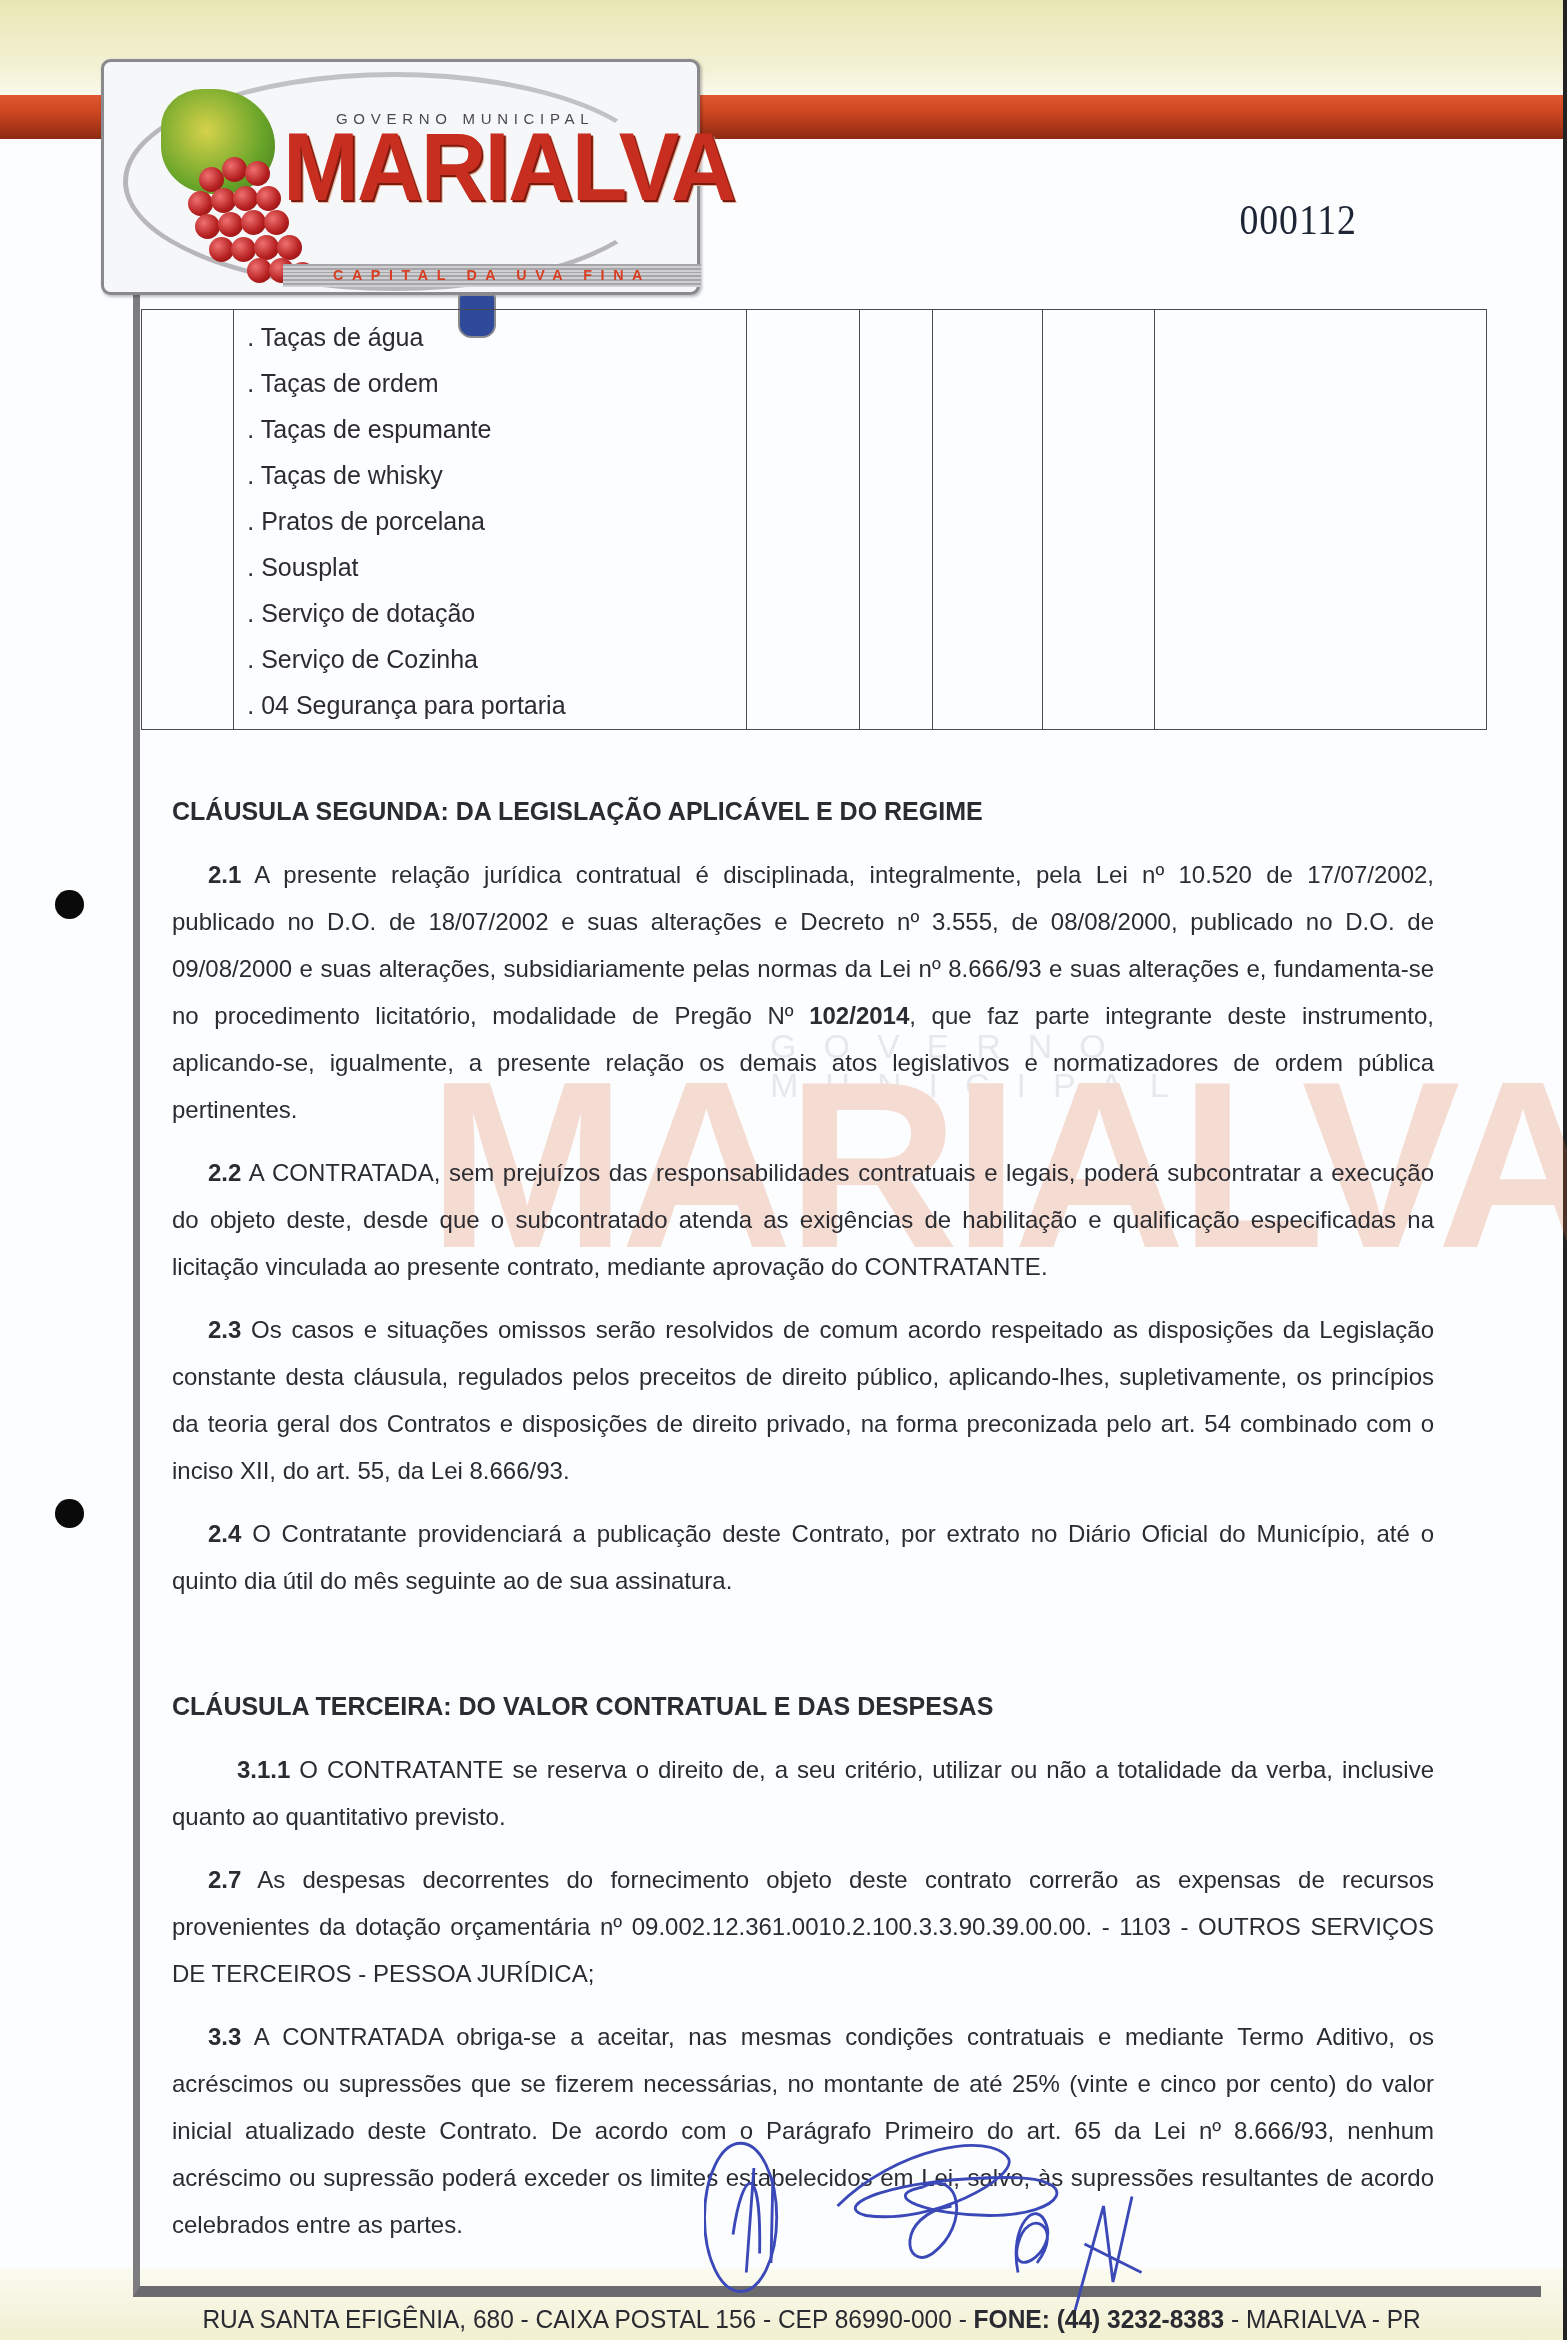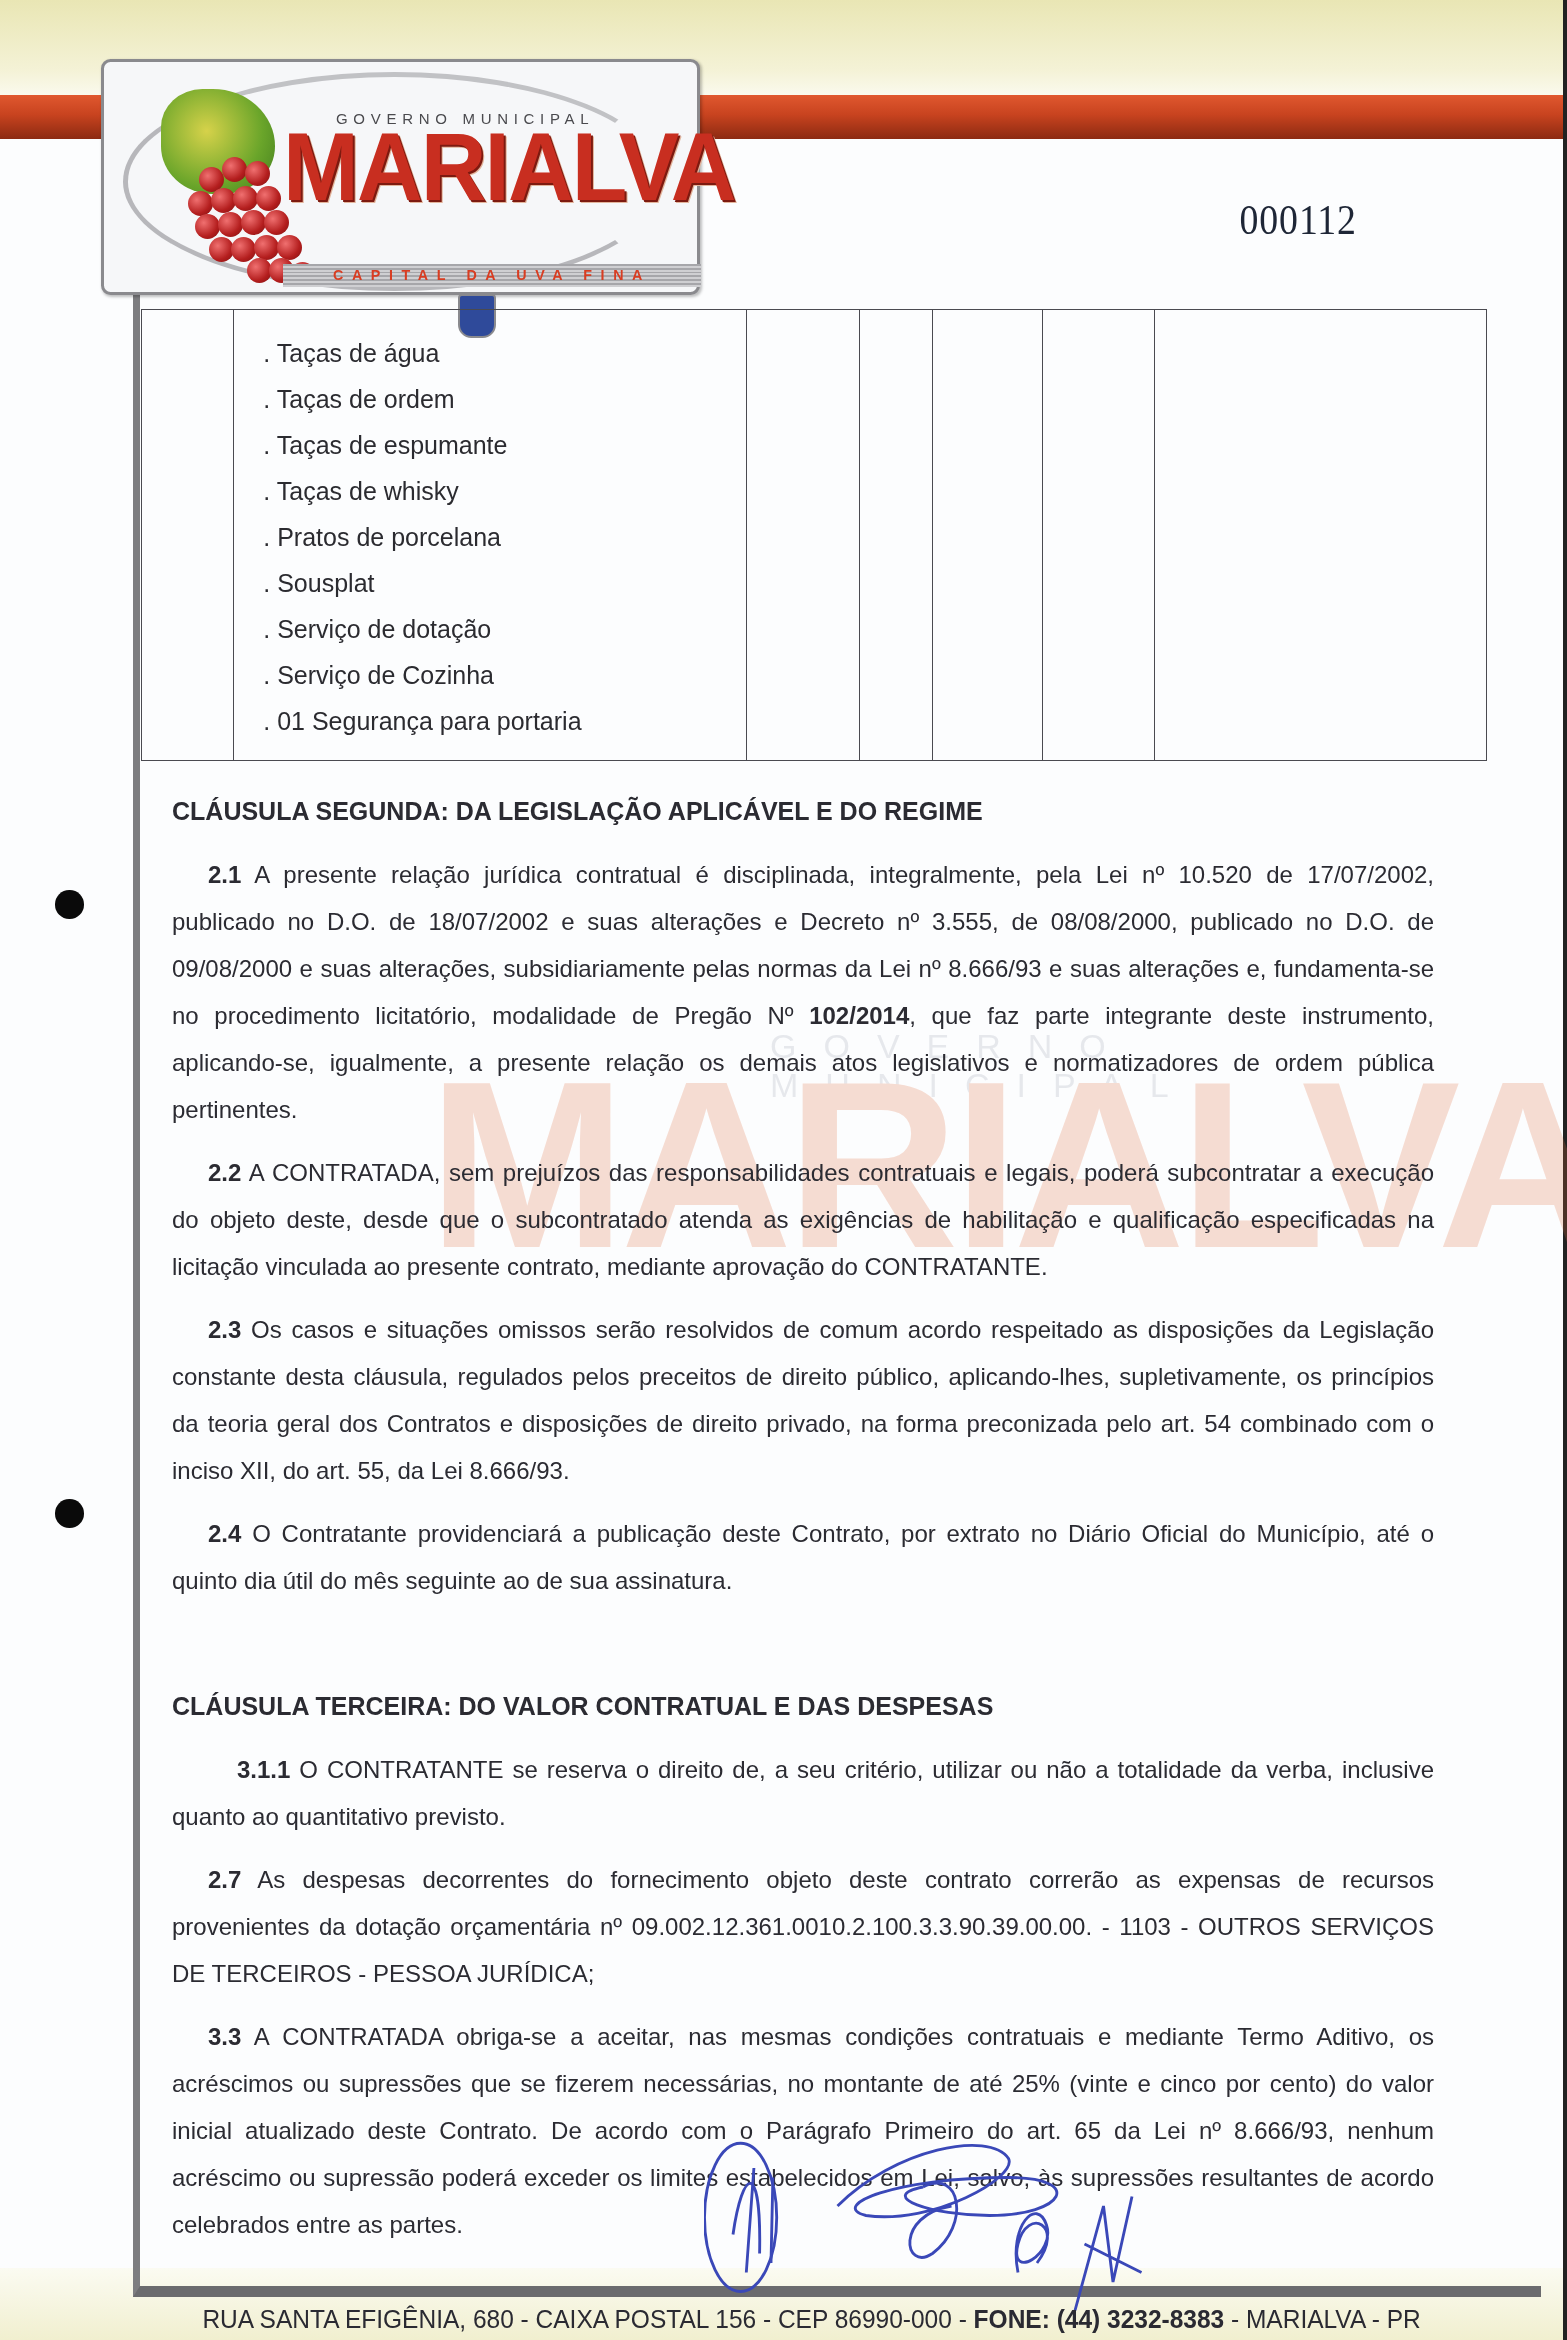--- a/index.html
+++ b/index.html
@@ -75,21 +75,21 @@
   .doc-number {
     position:absolute; left:1233px; top:196px; font-size:42px;
     font-family:"Liberation Serif", serif; color:#1e2636; letter-spacing:1px;
     transform:scaleX(0.9);
   }
   table.items {
     position:absolute; left:141px; top:309px; border-collapse:collapse;
     width:1346px; height:421px;
   }
   table.items td { border:1.9px solid #4a4a50; vertical-align:top; padding:0; }
-  .item-list { list-style:none; margin:16px; padding:3.8px 0 0 13.3px; }
+  .item-list { list-style:none; margin:0; padding:3.8px 0 0 13.3px; }
   .item-list li { font-size:25px; line-height:46px; color:#2b2b30; }
   .content {
     position:absolute; left:156px; top:772px; width:1294px;
     font-size:24px; line-height:47px; color:#2b2b32;
   }
   .content p { margin:16px; text-align:justify; }
   .clause-title { font-weight:bold; font-size:25px; margin:0 0 1.9px 0; }
   .num { font-weight:bold; }
   .ind1 { text-indent:36px; }
   .ind2 { text-indent:65px; }
@@ -167,21 +167,21 @@
     <td style="width:512px">
       <ul class="item-list">
         <li>. Taças de água</li>
         <li>. Taças de ordem</li>
         <li>. Taças de espumante</li>
         <li>. Taças de whisky</li>
         <li>. Pratos de porcelana</li>
         <li>. Sousplat</li>
         <li>. Serviço de dotação</li>
         <li>. Serviço de Cozinha</li>
-        <li>. 01 Segurança para portaria</li>
+        <li>. 04 Segurança para portaria</li>
       </ul>
     </td>
     <td style="width:112px"></td>
     <td style="width:72px"></td>
     <td style="width:109px"></td>
     <td style="width:111px"></td>
     <td></td>
   </tr>
 </tbody>
   </table>

